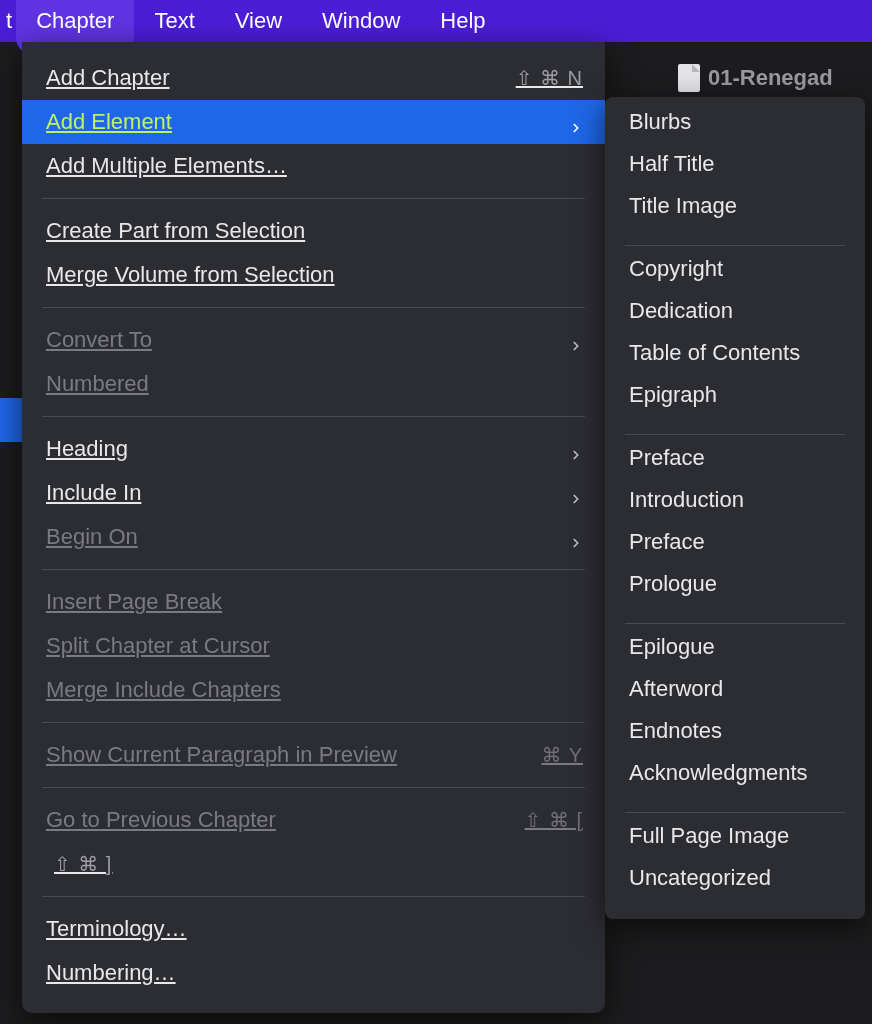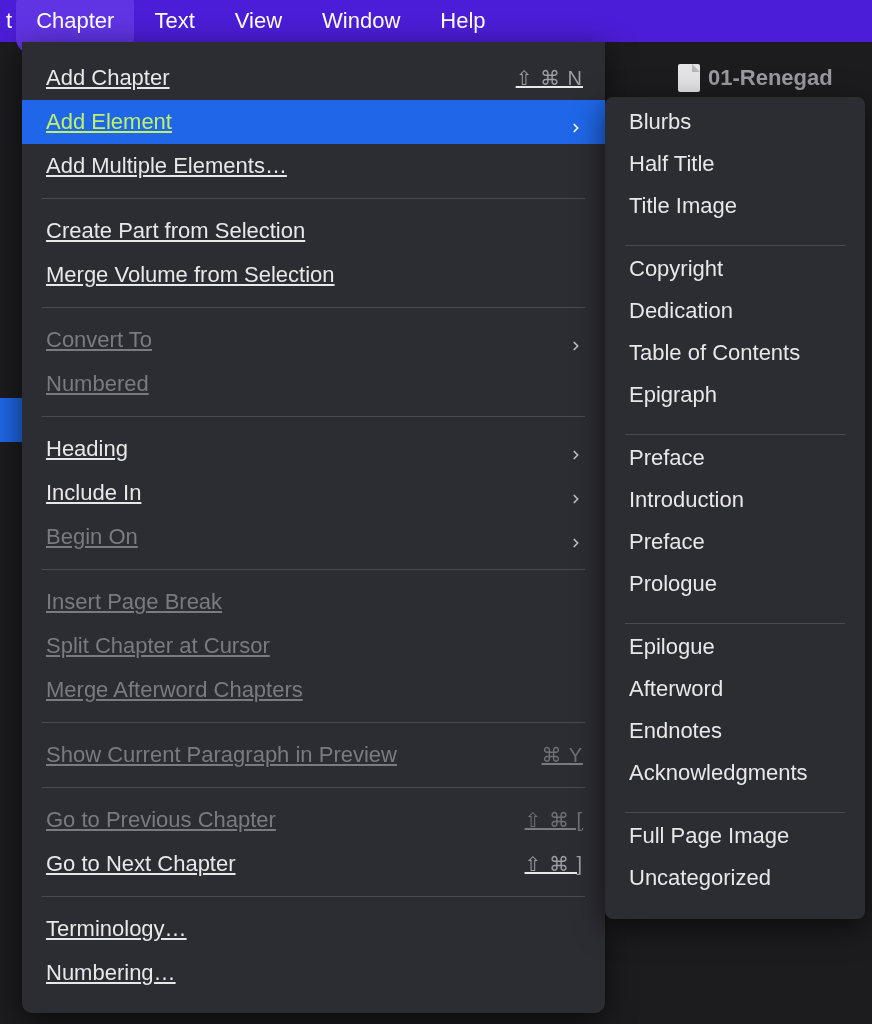--- a/index.html
+++ b/index.html
@@ -207,34 +207,33 @@
           </svg></span>
       </div>
       <hr>
       <div class="row disabled">
         <span class="label">Insert Page Break</span>
       </div>
       <div class="row disabled">
         <span class="label">Split Chapter at Cursor</span>
       </div>
       <div class="row disabled">
-        <span class="label">Merge Afterword Chapters</span>
+        <span class="label">Merge Include Chapters</span>
       </div>
       <hr>
       <div class="row disabled">
         <span class="label">Show Current Paragraph in Preview</span>
         <span class="shortcut">⌘ Y</span>
       </div>
       <hr>
       <div class="row disabled">
         <span class="label">Go to Previous Chapter</span>
         <span class="shortcut">⇧ ⌘ [</span>
       </div>
       <div class="row">
-        <span class="label">Go to Next Chapter</span>
         <span class="shortcut">⇧ ⌘ ]</span>
       </div>
       <hr>
       <div class="row">
         <span class="label">Terminology…</span>
       </div>
       <div class="row">
         <span class="label">Numbering…</span>
       </div>
     </div>

